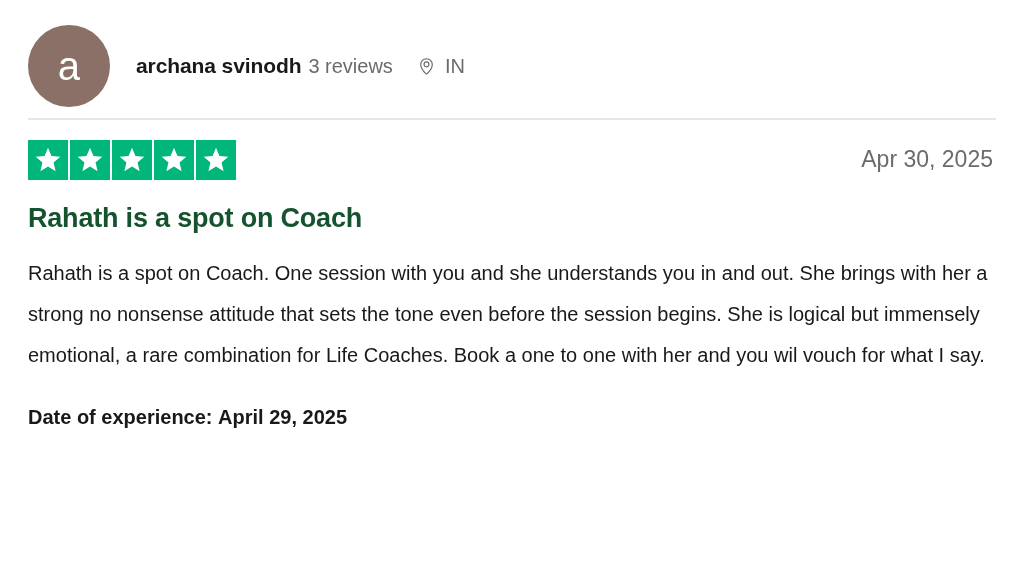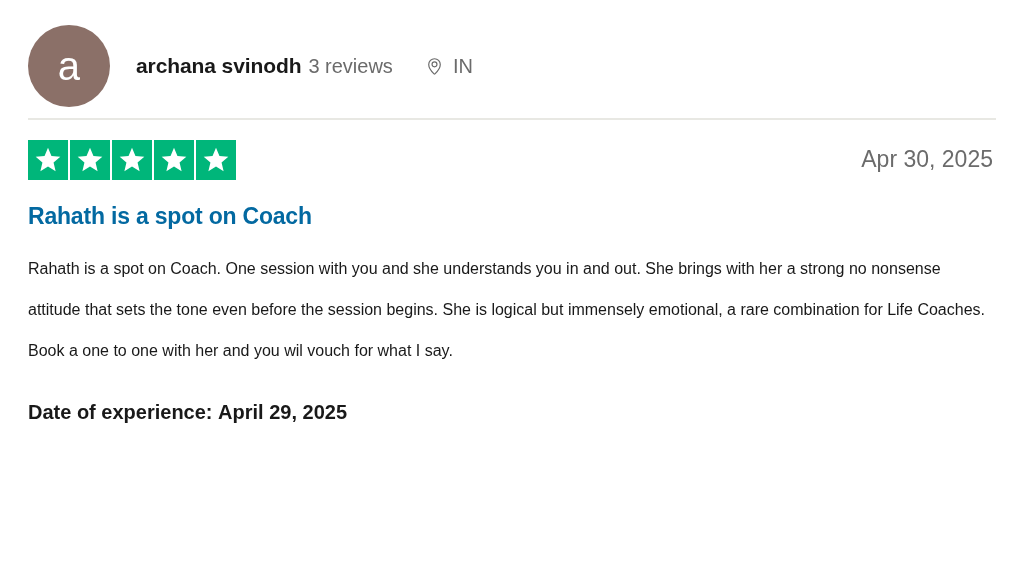--- a/index.html
+++ b/index.html
@@ -68,21 +68,21 @@
 
   .consumer-meta {
     display: flex;
     align-items: center;
     font-size: 20px;
     color: #6b6b6b;
     line-height: 1.2;
   }
 
   .consumer-meta .reviews-count {
-    margin-right: 32px;
+    margin-right: 24px;
   }
 
   .location-wrap {
     display: flex;
     align-items: center;
   }
 
   .pin-icon {
     width: 19px;
     height: 19px;
@@ -131,30 +131,30 @@
 
   .review-date {
     font-size: 23px;
     color: #6b6b6b;
     line-height: 1.2;
     padding-right: 3px;
   }
 
   
   .review-title {
-    font-size: 23px;
-    font-weight: 700;
-    color: #0369a1;
+    font-size: 27px;
+    font-weight: 700;
+    color: #14532d;
     line-height: 1.25;
     margin: 21px 0 0 0;
     letter-spacing: -0.2px;
   }
 
   .review-text {
-    font-size: 16px;
+    font-size: 20px;
     line-height: 41px;
     color: #191919;
     margin: 17px 0 0 0;
     max-width: 972px;
   }
 
   .experience-date {
     font-size: 20px;
     color: #191919;
     margin: 28px 0 0 0;

